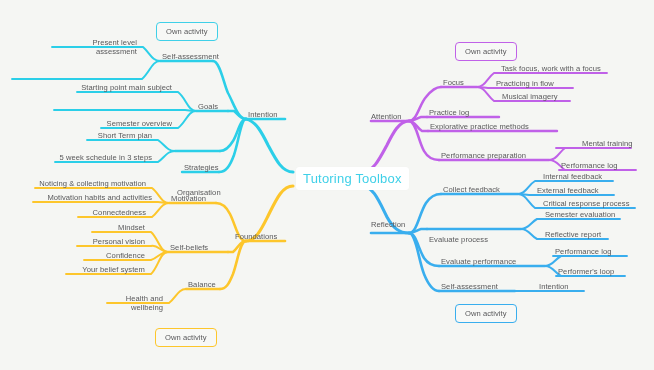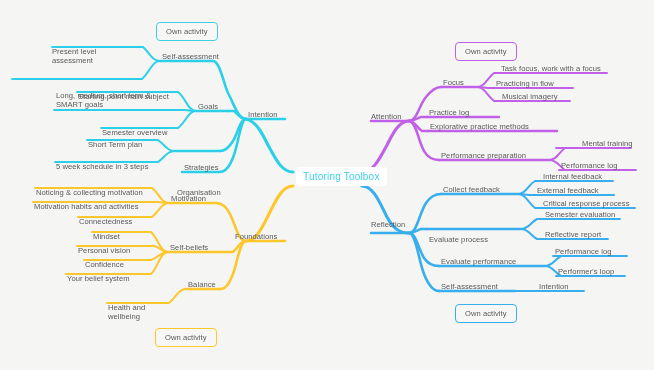--- a/index.html
+++ b/index.html
@@ -25,27 +25,27 @@
   }
   .node {
     position: absolute;
     font-size: 7.6px;
     color: #58585a;
     letter-spacing: 0.05px;
     line-height: 9.4px;
     white-space: pre-line;
     pointer-events: auto;
   }
-  .node.r { text-align: left; margin-top: 9px; }
+  .node.r { text-align: right; }
   .node.l { text-align: left; }
   .center-node {
     position: absolute;
     background: #ffffff;
     border-radius: 3px;
-    font-size: 10px;
+    font-size: 13px;
     color: #3fd0e8;
     padding: 4px 7px;
     letter-spacing: 0.2px;
     box-shadow: 0 0 1px rgba(0,0,0,0.05);
   }
   .own-activity {
     position: absolute;
     background: #f7f8f6;
     border-radius: 4px;
     border: 1px solid #3fd0e8;
@@ -222,21 +222,20 @@
     <span>Own activity</span>
   </div>
 
   <div class="node l" style="left:248px; top:110px;">Intention</div>
 
   <div class="node l" style="left:162px; top:52px;">Self-assessment</div>
   <div class="node r" style="left:52px; top:38px; width:85px;">Present level assessment</div>
 
   <div class="node l" style="left:198px; top:102px;">Goals</div>
   <div class="node r" style="left:78px; top:83px; width:94px;">Starting point main subject</div>
-  <div class="node l" style="left:56px; top:91px; width:123px;">Long, medium, short term &amp; SMART goals</div>
   <div class="node r" style="left:102px; top:119px; width:70px;">Semester overview</div>
 
   <div class="node l" style="left:177px; top:142px;margin-top:46px;">Organisation</div>
   <div class="node r" style="left:88px; top:131px; width:64px;">Short Term plan</div>
   <div class="node r" style="left:56px; top:153px; width:96px;">5 week schedule in 3 steps</div>
 
   <div class="node l" style="left:184px; top:163px;">Strategies</div>
 
   <div class="node l" style="left:235px; top:232px;">Foundations</div>
 

